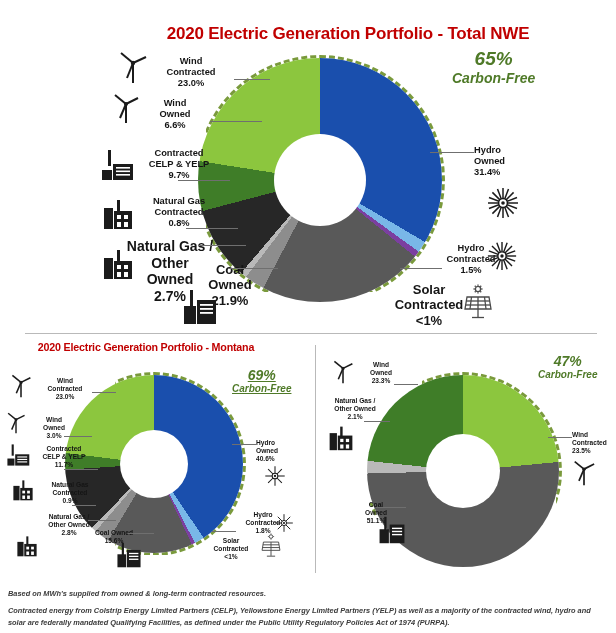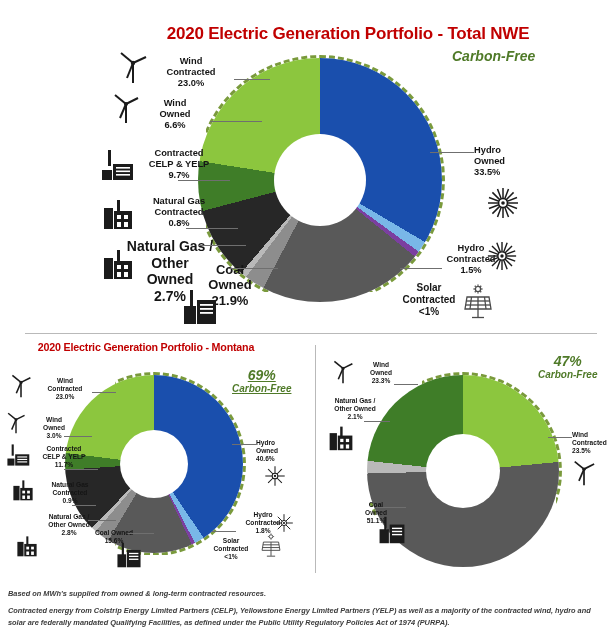--- a/index.html
+++ b/index.html
@@ -95,20 +95,21 @@
          #595959 128.9deg 207.7deg,
          #8d8d8d 207.7deg 217.4deg,
          #b9b9b9 217.4deg 220.3deg,
          #272727 220.3deg 255.2deg,
          #3f7d28 255.2deg 278.9deg,
          #8cc63e 278.9deg 360deg);">
     <div class="hole" style="width:92px;height:92px;"></div>
   </div>
 
   <div class="cf" style="left:452px;top:48px;font-size:19px;">
+    <span class="big">65%</span>
     <span class="sub" style="font-size:14px;">Carbon-Free</span>
   </div>
 
   <div class="lbl c" style="left:148px;top:56px;width:86px;font-size:9.3px;">
     <span style="white-space:pre-line">Wind
 Contracted</span><br>
     <span>23.0%</span>
   </div>
   <div class="leader" style="left:234px;top:79px;width:36px;"></div>
 
@@ -144,32 +145,32 @@
   <div class="lbl c" style="left:196px;top:262px;width:68px;font-size:13px;">
     <span style="white-space:pre-line">Coal
 Owned</span><br>
     <span>21.9%</span>
   </div>
   <div class="leader" style="left:228px;top:268px;width:50px;"></div>
 
   <div class="lbl l" style="left:474px;top:145px;width:70px;font-size:9.3px;">
     <span style="white-space:pre-line">Hydro
 Owned</span><br>
-    <span>33.5%</span>
+    <span>31.4%</span>
   </div>
   <div class="leader" style="left:430px;top:152px;width:44px;"></div>
 
   <div class="lbl c" style="left:432px;top:243px;width:78px;font-size:9.3px;">
     <span style="white-space:pre-line">Hydro
 Contracted</span><br>
     <span>1.5%</span>
   </div>
   <div class="leader" style="left:400px;top:268px;width:42px;"></div>
 
-  <div class="lbl c" style="left:390px;top:282px;width:78px;font-size:10px;">
+  <div class="lbl c" style="left:390px;top:282px;width:78px;font-size:13px;">
     <span style="white-space:pre-line">Solar
 Contracted</span><br>
     <span>&lt;1%</span>
   </div>
 
   <span class="icon" style="left:118px;top:50px;">
     <svg width="30" height="34" viewBox="0 0 30 34">
         <g stroke="#1b1b1b" stroke-width="2" fill="none">
           <line x1="15" y1="13" x2="15" y2="33"></line>
           <line x1="15" y1="13" x2="3" y2="3"></line>

